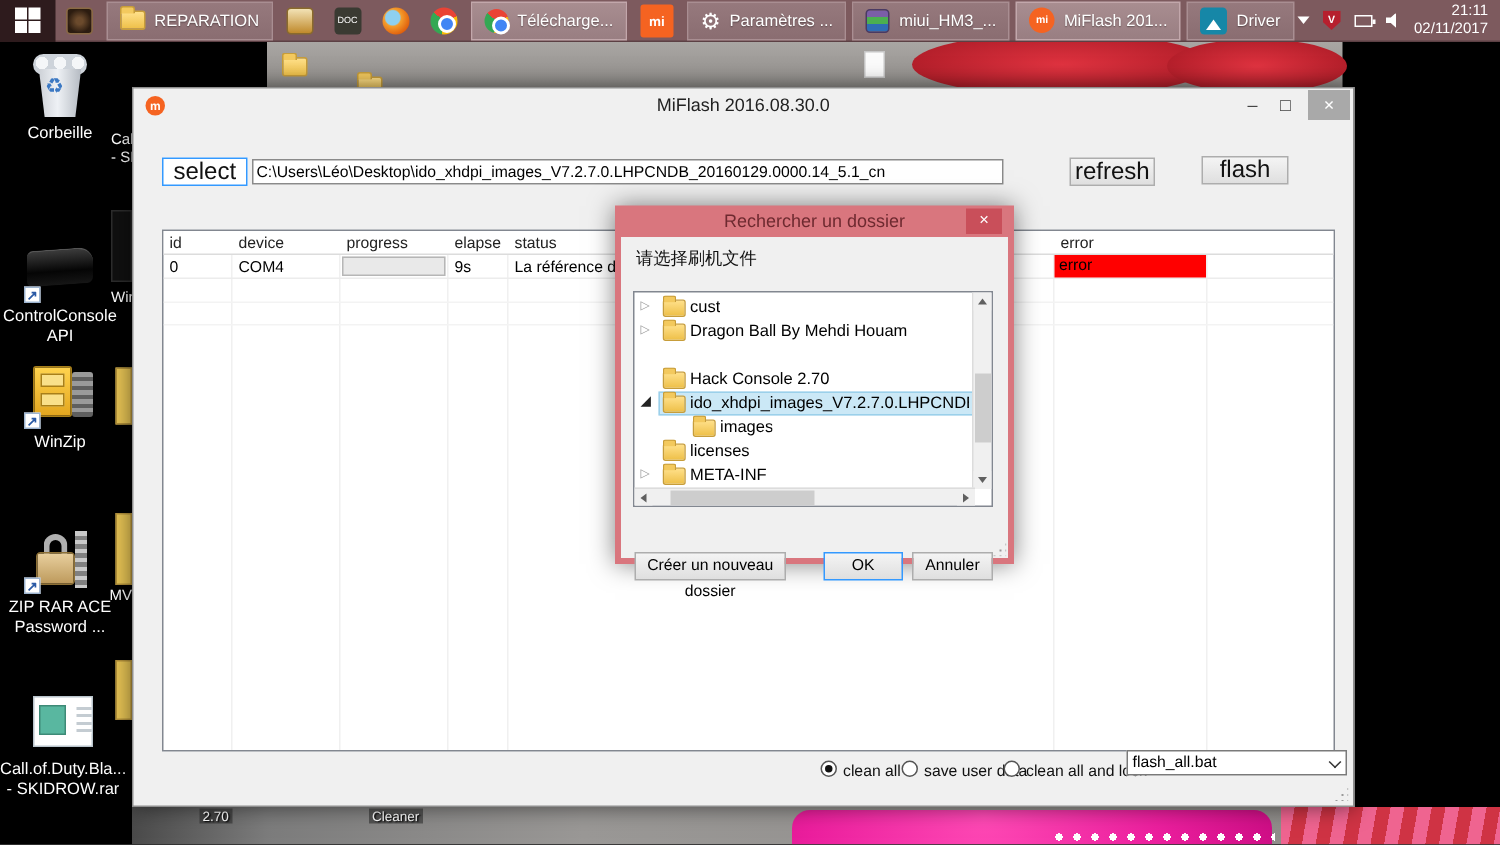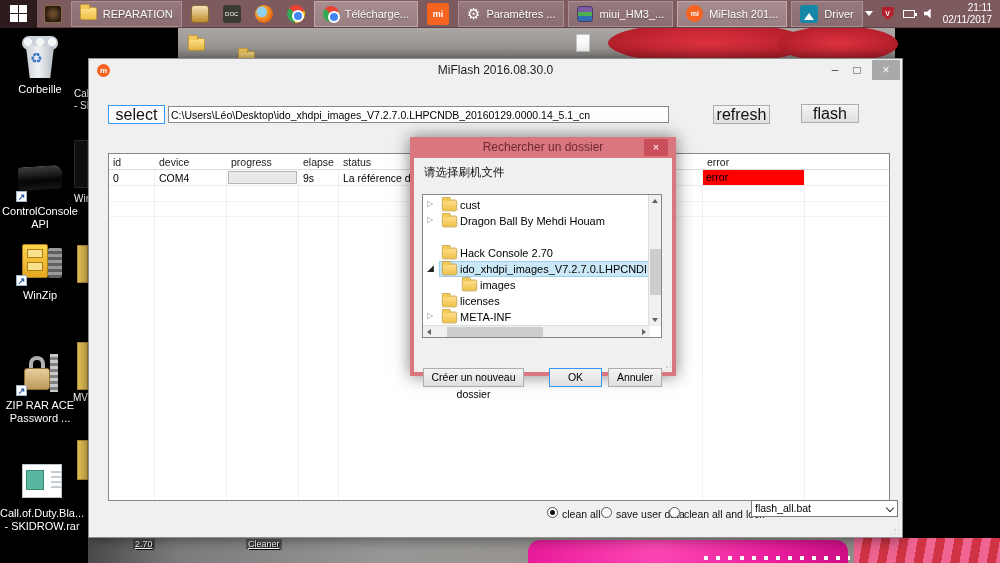--- a/index.html
+++ b/index.html
@@ -45,21 +45,21 @@
   #wp-top { left:88px; top:28px; width:807px; height:32px; background:linear-gradient(#a9a6a3,#8f8c89); }
   #wp-top .blk { position:absolute; left:0; top:0; width:90px; height:32px; background:#000; }
   .yarn { position:absolute; border-radius:50%; background:radial-gradient(#e03340,#a31722); }
   #wp-bottom { left:88px; top:538px; width:912px; height:25px; background:linear-gradient(90deg,#4a4a4a 0,#7c7c7c 90px,#9a9896 300px,#8d8a87 100%); }
   .sock-pink { position:absolute; left:440px; top:2px; width:320px; height:23px; border-radius:12px 12px 0 0;
      background:radial-gradient(circle at 40% 20%, #ff49b5, #ec1f9e 60%, #cf0e86); }
   .sock-stripe { position:absolute; left:766px; top:0; width:146px; height:25px;
      background:repeating-linear-gradient(100deg,#ef6490 0 9px,#cf3344 9px 18px); }
   .lace { position:absolute; left:612px; top:16px; width:150px; height:8px;
      background:radial-gradient(circle 4px, #fff 60%, transparent 61%) 0 0/12px 8px repeat-x; }
-  .wp-tag { position:absolute; color:#fff; font-size:9px; text-shadow:1px 1px 1px #000; background:rgba(40,40,40,.55); padding:0 2px;text-decoration:underline; }
+  .wp-tag { position:absolute; color:#fff; font-size:9px; text-shadow:1px 1px 1px #000; background:rgba(40,40,40,.55); padding:0 2px; }
 
   
   .di { position:absolute; width:76px; text-align:center; }
   .di .art { position:relative; width:48px; height:44px; margin:0 auto; }
   .di .lbl { margin-top:3px; color:#fff; font-size:11px; line-height:1.15; text-shadow:1px 1px 2px #000; }
   .shortcut { position:absolute; left:0; bottom:0; width:11px; height:11px; background:#fff; border:1px solid #9db4cf;
      color:#2a5aa5; font-size:9px; line-height:10px; font-weight:bold; }
   .bin-body { position:absolute; left:8px; top:10px; width:32px; height:32px;
      background:linear-gradient(90deg,#c8ccd2,#eef1f5 45%,#aeb4bc); clip-path:polygon(6% 0,94% 0,82% 100%,18% 100%); }
   .bin-paper { position:absolute; left:6px; top:0px; width:36px; height:14px;

